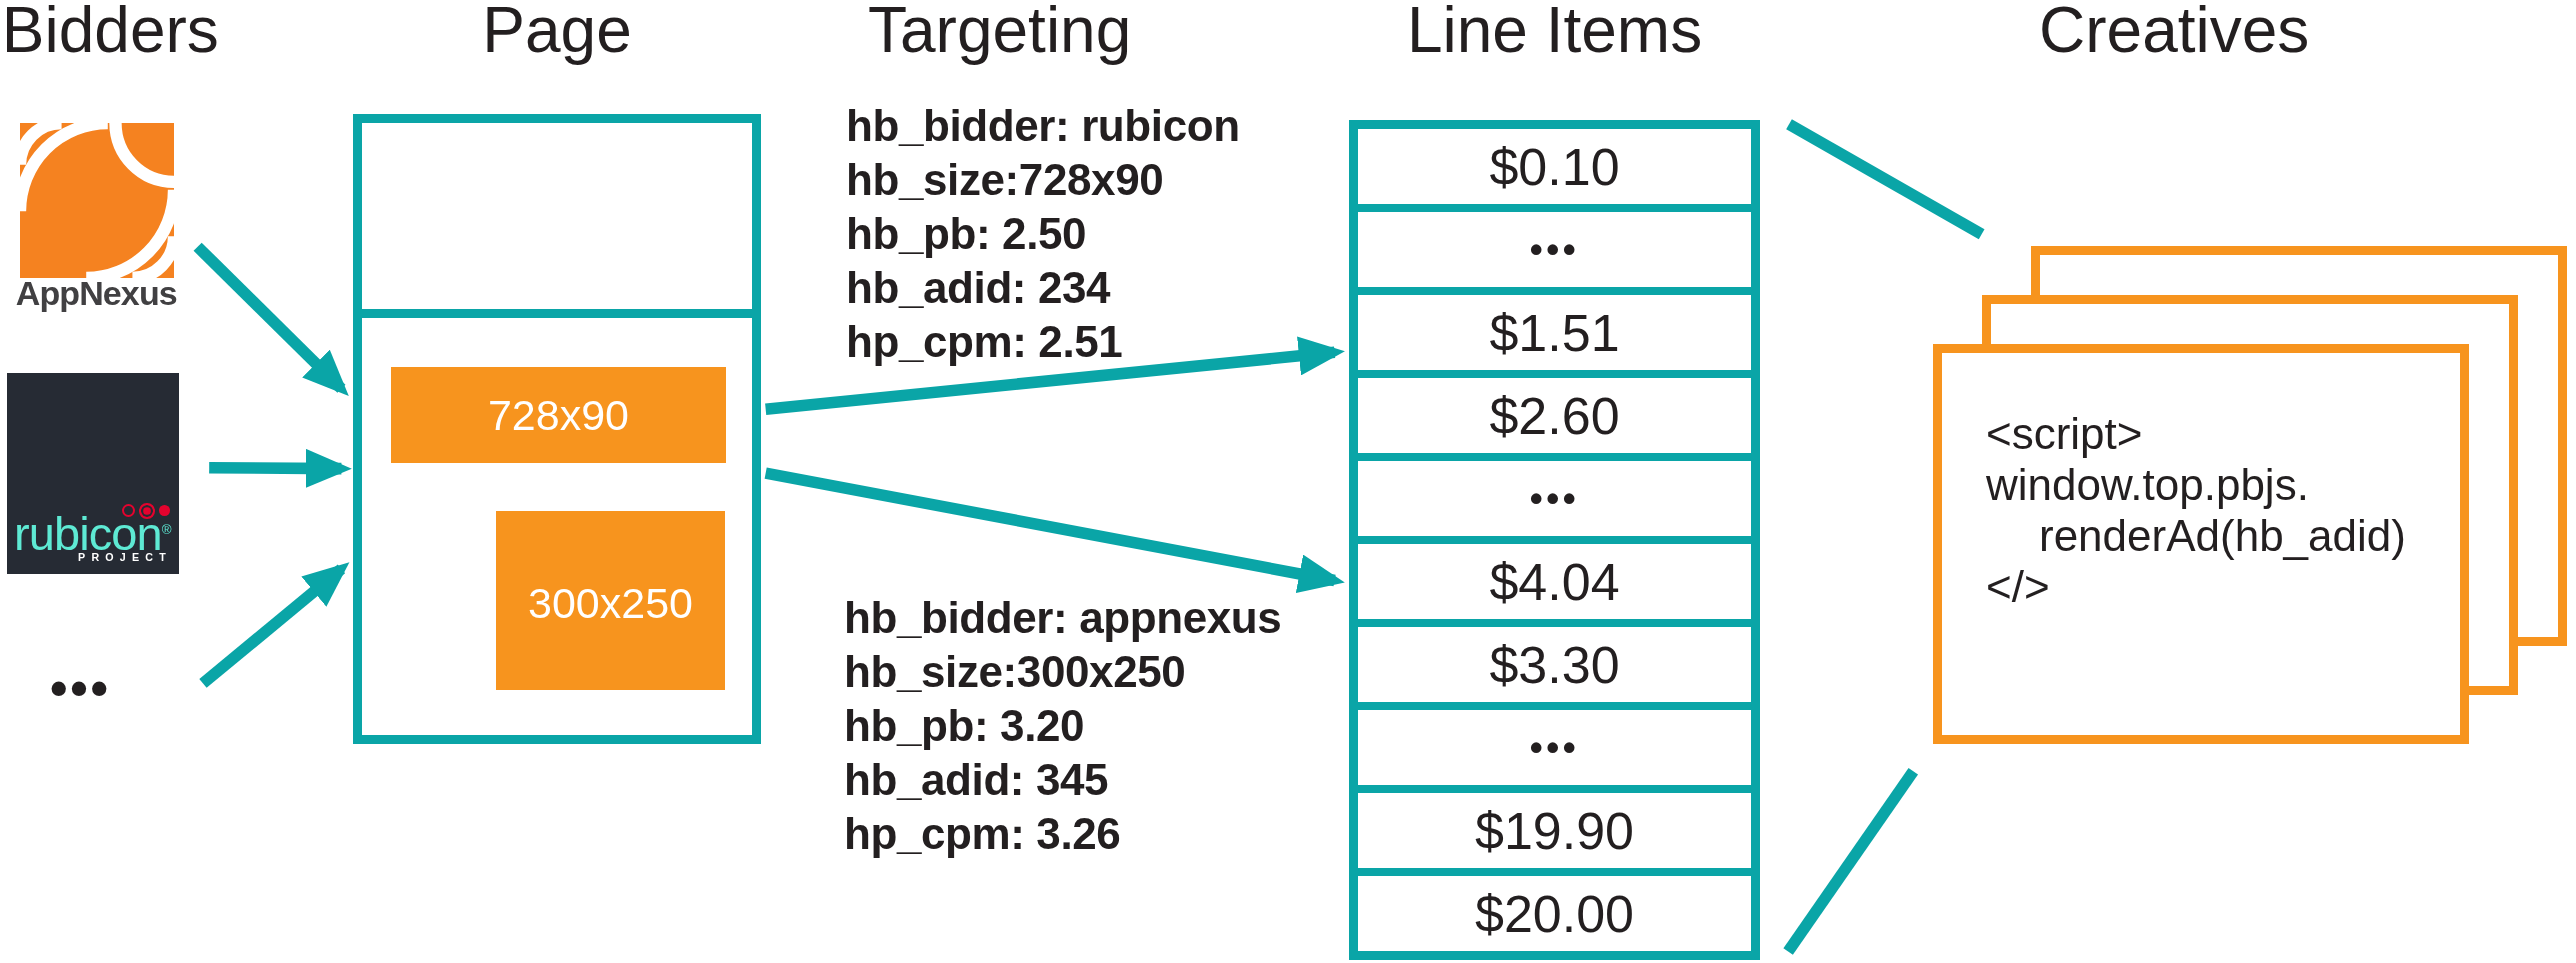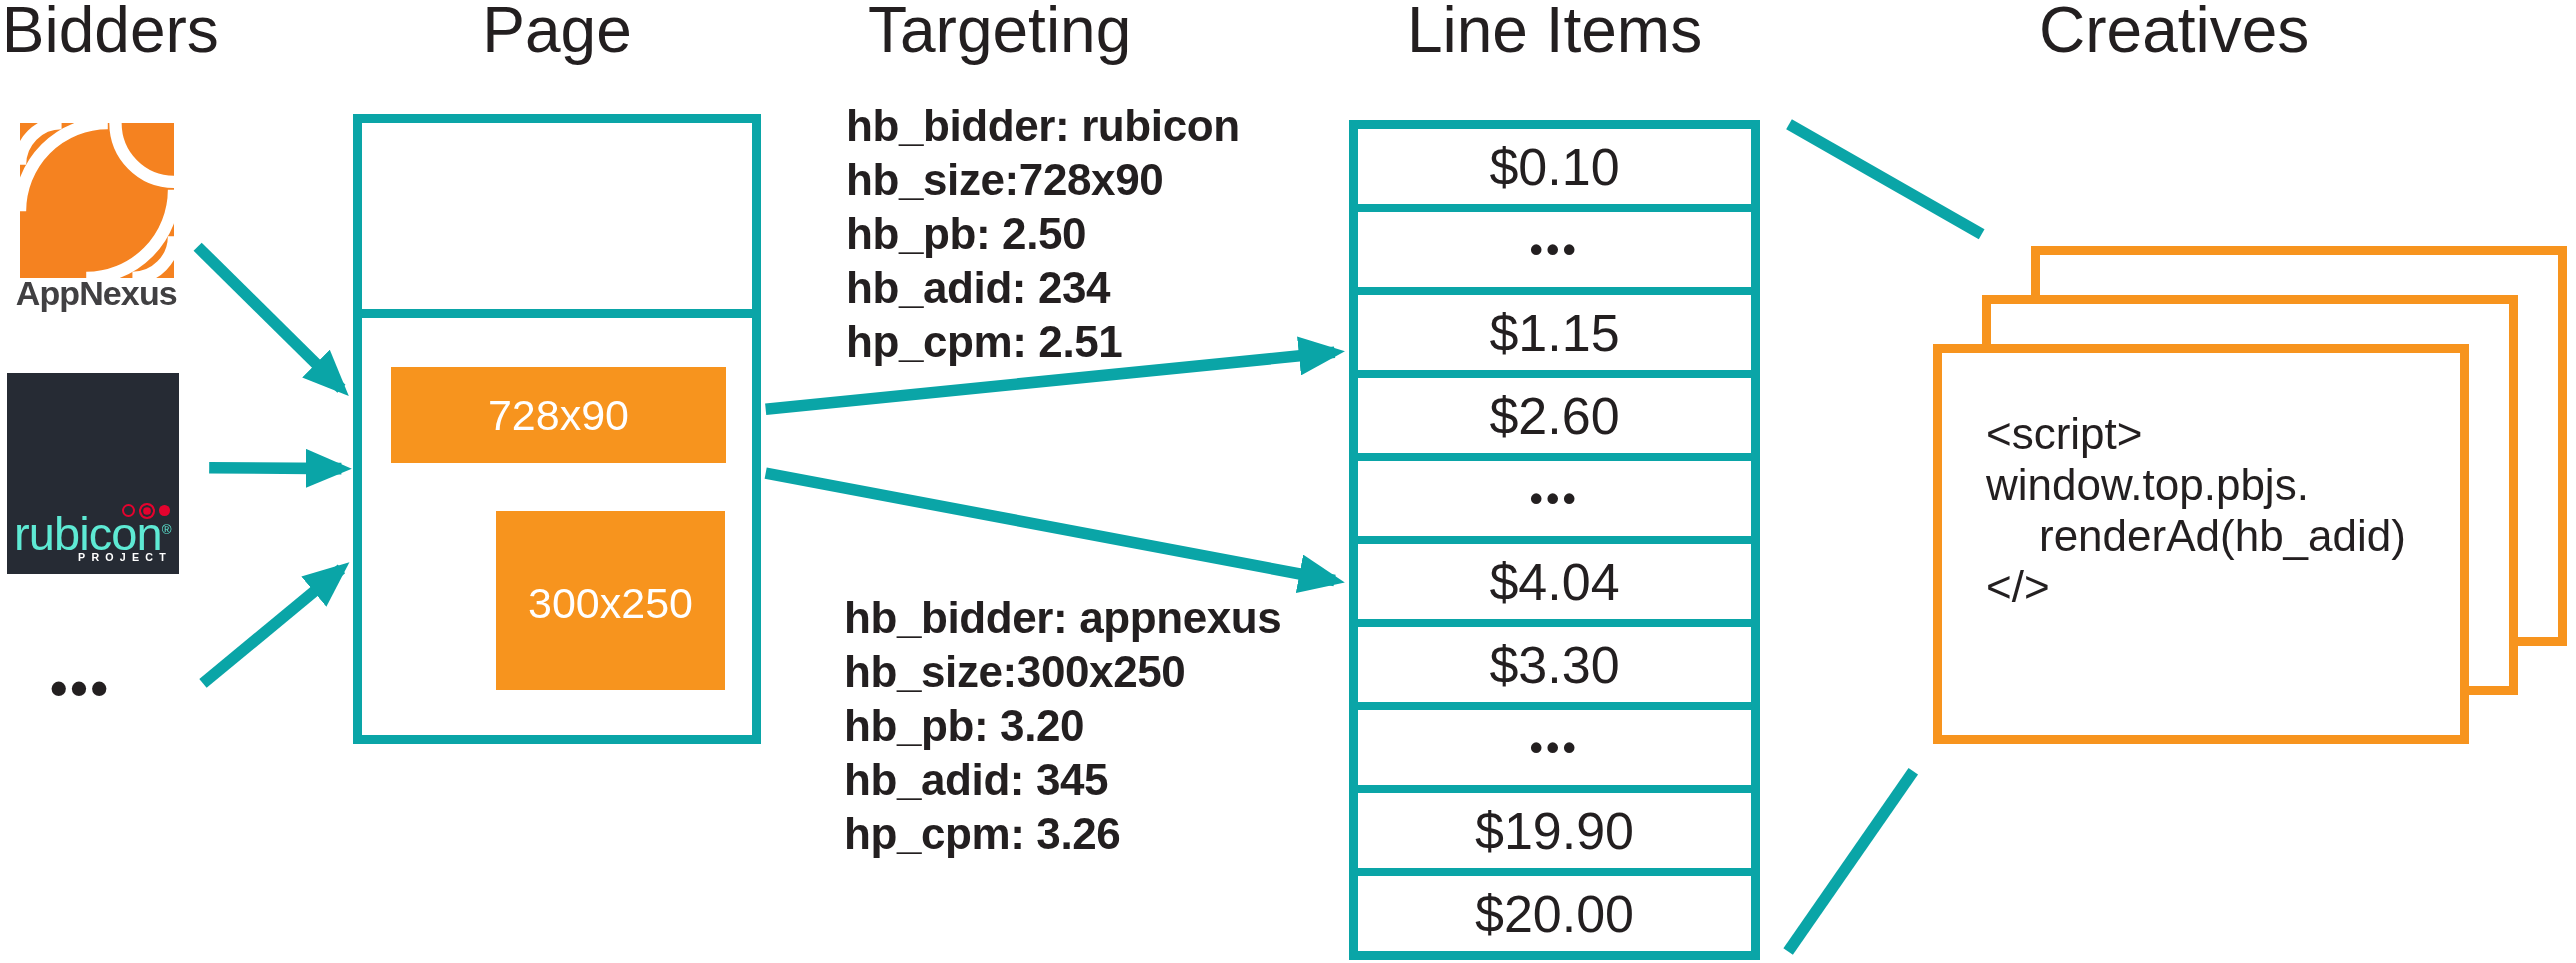--- a/index.html
+++ b/index.html
@@ -116,21 +116,21 @@
     <div>hb_bidder: appnexus</div>
     <div>hb_size:300x250</div>
     <div>hb_pb: 3.20</div>
     <div>hb_adid: 345</div>
     <div>hp_cpm: 3.26</div>
   </div>
 
   <div class="lineitems">
     <div class="li-row">$0.10</div>
     <div class="li-row dots">•••</div>
-    <div class="li-row">$1.15</div>
+    <div class="li-row">$1.51</div>
     <div class="li-row">$2.60</div>
     <div class="li-row dots">•••</div>
     <div class="li-row">$4.04</div>
     <div class="li-row">$3.30</div>
     <div class="li-row dots">•••</div>
     <div class="li-row">$19.90</div>
     <div class="li-row">$20.00</div>
   </div>
 
   <div class="card card-back"></div>

